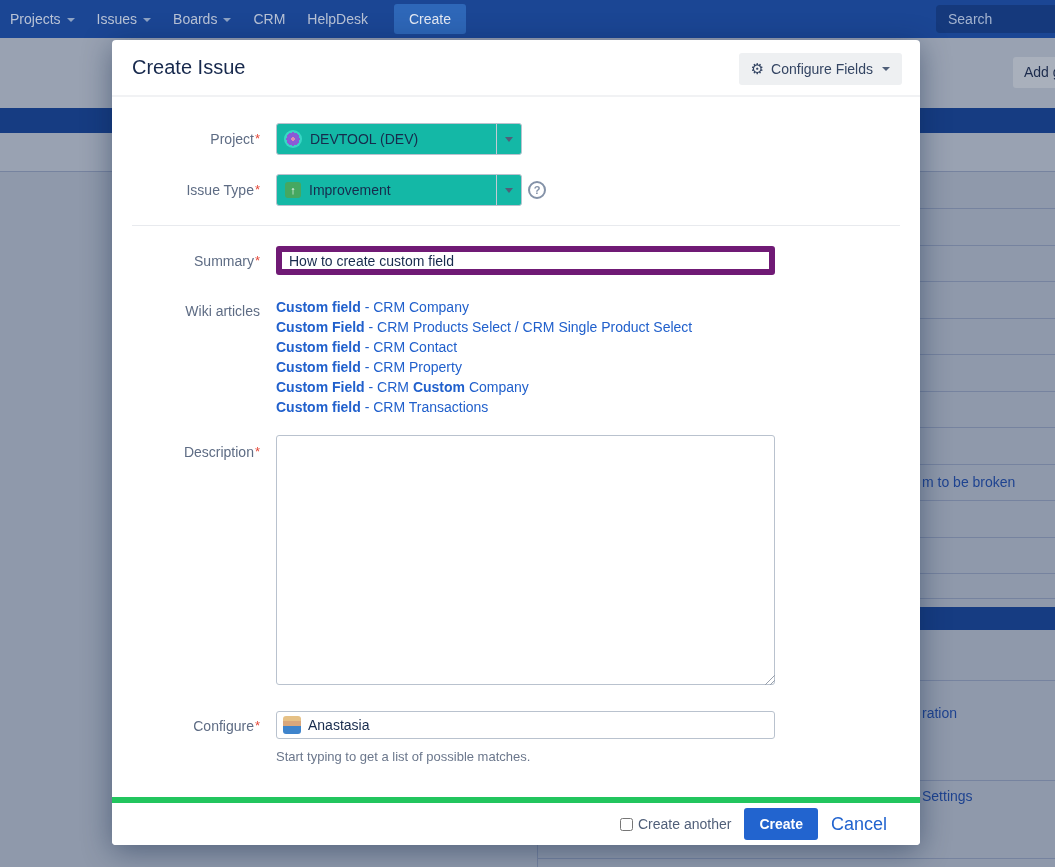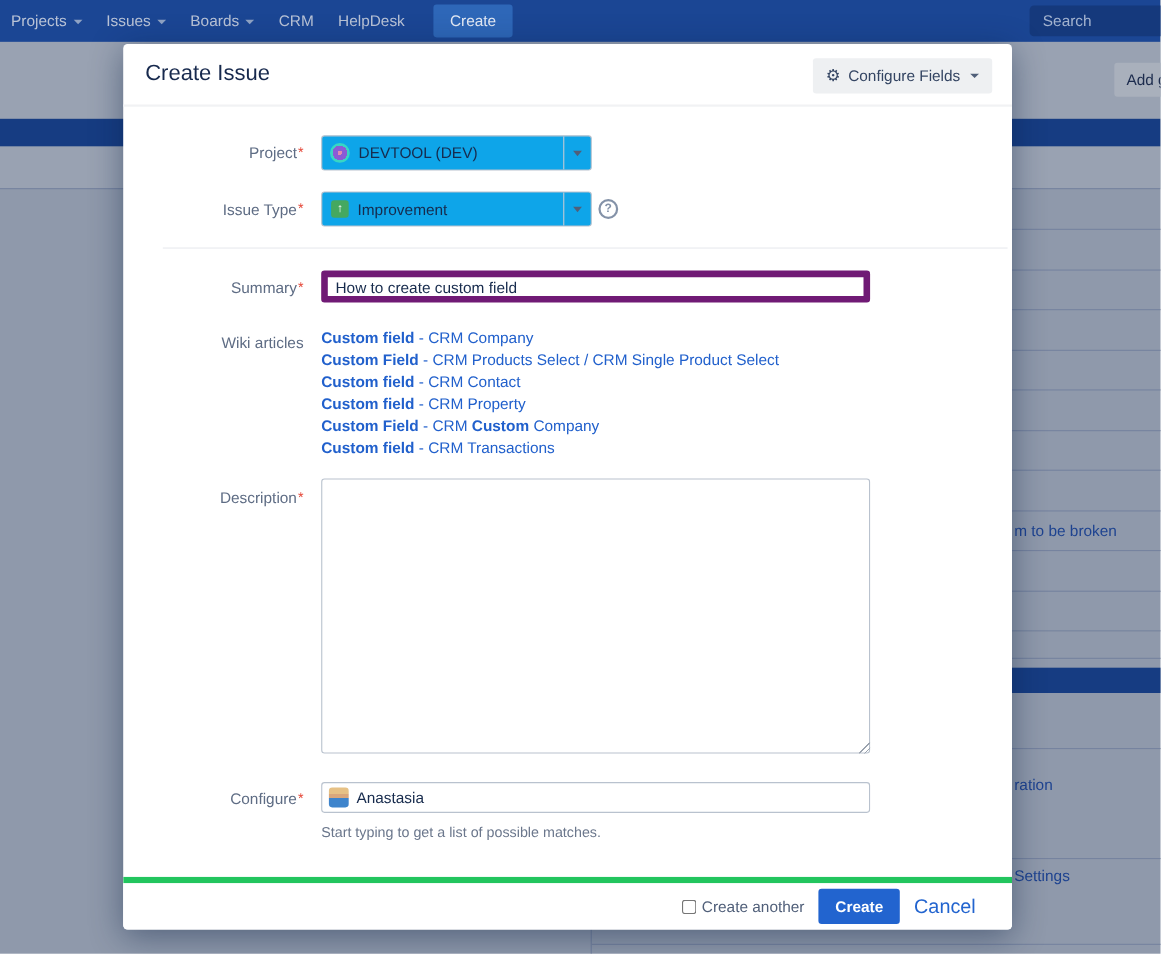--- a/index.html
+++ b/index.html
@@ -30,25 +30,25 @@
   
   .modal { position:absolute; left:112px; top:40px; width:808px; height:805px; background:#fff; border-radius:4px;
     box-shadow:0 6px 30px rgba(9,30,66,.45); z-index:10; }
   .modal-header { position:absolute; left:0; top:0; width:100%; height:57px; border-bottom:2px solid #f1f2f4; }
   .modal-title { position:absolute; left:20px; top:16px; font-size:20px; color:#17294d; font-weight:500; }
   .config-btn { position:absolute; right:18px; top:13px; height:32px; background:#eef0f2; border:none; border-radius:3px;
     color:#344563; font-size:14px; padding:0 12px; display:flex; align-items:center; gap:7px; cursor:pointer; }
   .gear { font-size:15px; color:#344563; }
   .caret-sm { width:0; height:0; border-left:4px solid transparent; border-right:4px solid transparent; border-top:4px solid #505f79; margin-left:2px; }
 
-  .modal-body { position:absolute; left:0; top:59px; width:100%; height:698px;margin-left:16px; }
+  .modal-body { position:absolute; left:0; top:59px; width:100%; height:698px; }
   .f-label { position:absolute; left:0; width:148px; text-align:right; font-size:14px; color:#5e6c84; }
   .req { color:#e5493a; font-size:13px; vertical-align:top; margin-left:1px; }
 
-  .select-box { position:absolute; left:164px; width:246px; height:32px; background:#0ea5e9; border:1px solid #b9c2ce; border-radius:3px;
+  .select-box { position:absolute; left:164px; width:246px; height:32px; background:#14b8a6; border:1px solid #b9c2ce; border-radius:3px;
     display:flex; align-items:center; cursor:pointer; }
   .select-text { font-size:14px; color:#172b4d; margin-left:8px; white-space:nowrap; }
   .select-arrow { position:absolute; right:0; top:0; width:25px; height:100%; border-left:1px solid #c3cad4; display:flex; align-items:center; justify-content:center; }
   .tri { width:0; height:0; border-left:4px solid transparent; border-right:4px solid transparent; border-top:5px solid #505f79; }
   .proj-avatar { width:18px; height:18px; border-radius:50%; margin-left:7px; flex:0 0 auto;
     background:radial-gradient(circle at 50% 50%, #e08bb0 0 16%, #8a5bd6 16% 52%, #38d6c4 52% 100%); }
   .imp-icon { width:16px; height:16px; border-radius:3px; background:#45a860; color:#fff; font-size:11px; font-weight:bold;
     line-height:16px; text-align:center; margin-left:8px; flex:0 0 auto; }
   .help-circle { position:absolute; left:416px; top:82px; width:18px; height:18px; border:2px solid #8492a8; border-radius:50%;
     color:#8492a8; font-size:11px; font-weight:bold; text-align:center; line-height:14px; }

